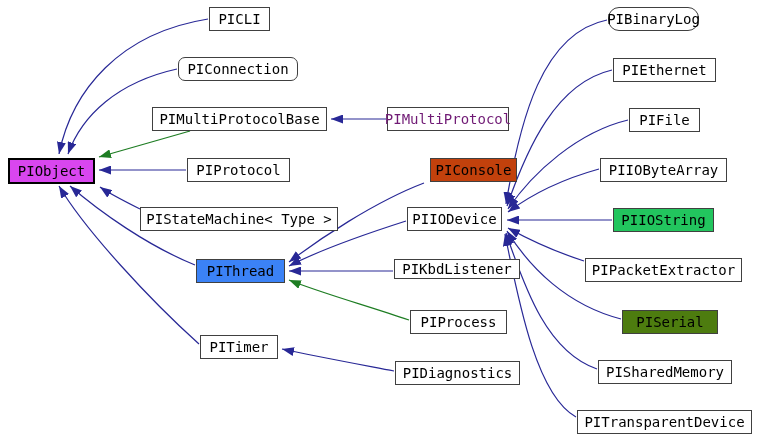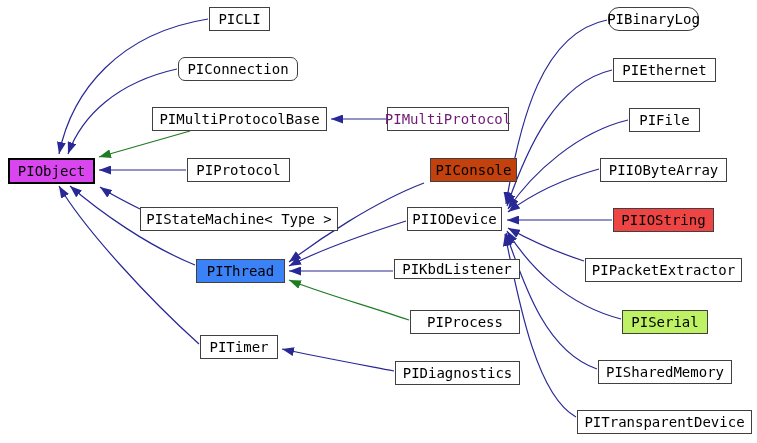--- a/index.html
+++ b/index.html
@@ -76,26 +76,26 @@
       <div class="node" style="left: 209px; top: 7px; width: 61px; height: 24px; background: rgb(255, 255, 255); border-color: rgb(64, 64, 64); color: rgb(0, 0, 0);">PICLI</div>
       <div class="node" style="left: 178px; top: 57px; width: 120px; height: 24px; background: rgb(255, 255, 255); border-color: rgb(64, 64, 64); color: rgb(0, 0, 0); border-radius: 7px;">PIConnection</div>
       <div class="node" style="left: 152px; top: 107px; width: 175px; height: 24px; background: rgb(255, 255, 255); border-color: rgb(64, 64, 64); color: rgb(0, 0, 0);">PIMultiProtocolBase</div>
       <div class="node" style="left: 387px; top: 107px; width: 122px; height: 24px; background: rgb(255, 255, 255); border-color: rgb(64, 64, 64); color: #701a75;">PIMultiProtocol</div>
       <div class="node" style="left: 187px; top: 158px; width: 103px; height: 24px; background: rgb(255, 255, 255); border-color: rgb(64, 64, 64); color: rgb(0, 0, 0);">PIProtocol</div>
       <div class="node" style="left: 410px; top: 158px; width: 87px; height: 24px; background: #c2410c; border-color: rgb(64, 64, 64); color: rgb(0, 0, 0); margin-left: 20px;">PIConsole</div>
       <div class="node" style="left: 140px; top: 207px; width: 198px; height: 24px; background: rgb(255, 255, 255); border-color: rgb(64, 64, 64); color: rgb(0, 0, 0);">PIStateMachine&lt; Type &gt;</div>
       <div class="node" style="left: 407px; top: 207px; width: 95px; height: 24px; background: rgb(255, 255, 255); border-color: rgb(64, 64, 64); color: rgb(0, 0, 0);">PIIODevice</div>
       <div class="node" style="left: 196px; top: 259px; width: 89px; height: 24px; background: #3b82f6; border-color: rgb(64, 64, 64); color: rgb(0, 0, 0);">PIThread</div>
       <div class="node" style="left: 394px; top: 259px; width: 126px; height: 20px; background: rgb(255, 255, 255); border-color: rgb(64, 64, 64); color: rgb(0, 0, 0);">PIKbdListener</div>
-      <div class="node" style="left: 410px; top: 310px; width: 110px; height: 24px; background: rgb(255, 255, 255); border-color: rgb(64, 64, 64); color: rgb(0, 0, 0);">PIProcess</div>
+      <div class="node" style="left: 410px; top: 310px; width: 97px; height: 24px; background: rgb(255, 255, 255); border-color: rgb(64, 64, 64); color: rgb(0, 0, 0);">PIProcess</div>
       <div class="node" style="left: 200px; top: 335px; width: 78px; height: 24px; background: rgb(255, 255, 255); border-color: rgb(64, 64, 64); color: rgb(0, 0, 0);">PITimer</div>
       <div class="node" style="left: 395px; top: 361px; width: 125px; height: 24px; background: rgb(255, 255, 255); border-color: rgb(64, 64, 64); color: rgb(0, 0, 0);">PIDiagnostics</div>
       <div class="node" style="left: 608px; top: 7px; width: 91px; height: 24px; background: rgb(255, 255, 255); border-color: rgb(64, 64, 64); color: rgb(0, 0, 0); border-radius: 11px;">PIBinaryLog</div>
       <div class="node" style="left: 613px; top: 58px; width: 103px; height: 24px; background: rgb(255, 255, 255); border-color: rgb(64, 64, 64); color: rgb(0, 0, 0); text-align: right;">PIEthernet</div>
       <div class="node" style="left: 629px; top: 108px; width: 71px; height: 24px; background: rgb(255, 255, 255); border-color: rgb(64, 64, 64); color: rgb(0, 0, 0);">PIFile</div>
       <div class="node" style="left: 600px; top: 158px; width: 127px; height: 24px; background: rgb(255, 255, 255); border-color: rgb(64, 64, 64); color: rgb(0, 0, 0);">PIIOByteArray</div>
-      <div class="node" style="left: 613px; top: 208px; width: 101px; height: 24px; background: #ef4444; border-color: rgb(64, 64, 64); color: rgb(0, 0, 0);">PIIOString</div>
+      <div class="node" style="left: 613px; top: 208px; width: 101px; height: 24px; background: #22c55e; border-color: rgb(64, 64, 64); color: rgb(0, 0, 0);">PIIOString</div>
       <div class="node" style="left: 585px; top: 258px; width: 157px; height: 24px; background: rgb(255, 255, 255); border-color: rgb(64, 64, 64); color: rgb(0, 0, 0);">PIPacketExtractor</div>
-      <div class="node" style="left: 622px; top: 310px; width: 86px; height: 24px; background: #bef264; border-color: rgb(64, 64, 64); color: rgb(0, 0, 0);">PISerial</div>
+      <div class="node" style="left: 622px; top: 310px; width: 96px; height: 24px; background: #4d7c0f; border-color: rgb(64, 64, 64); color: rgb(0, 0, 0);">PISerial</div>
       <div class="node" style="left: 598px; top: 360px; width: 134px; height: 24px; background: rgb(255, 255, 255); border-color: rgb(64, 64, 64); color: rgb(0, 0, 0);">PISharedMemory</div>
       <div class="node" style="left: 577px; top: 410px; width: 175px; height: 24px; background: rgb(255, 255, 255); border-color: rgb(64, 64, 64); color: rgb(0, 0, 0);">PITransparentDevice</div>
     </div>
 </div>
 
 </body></html>

